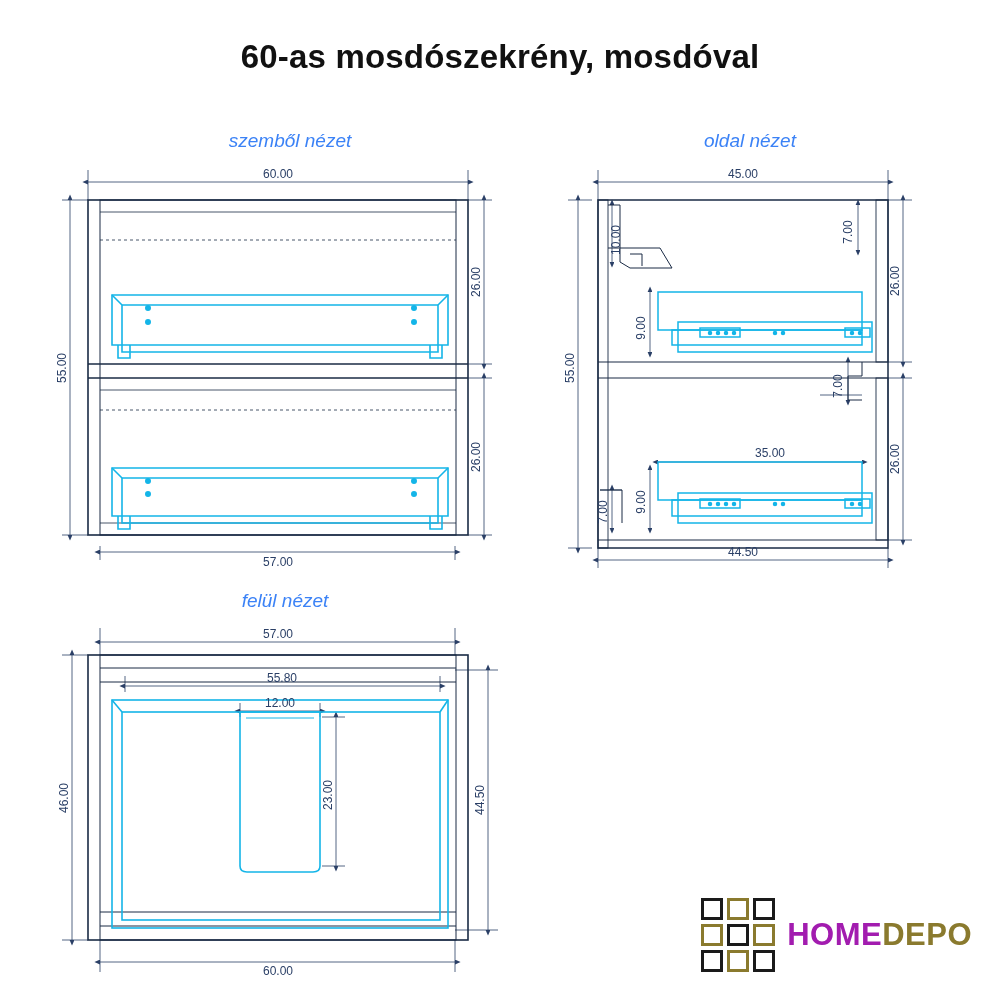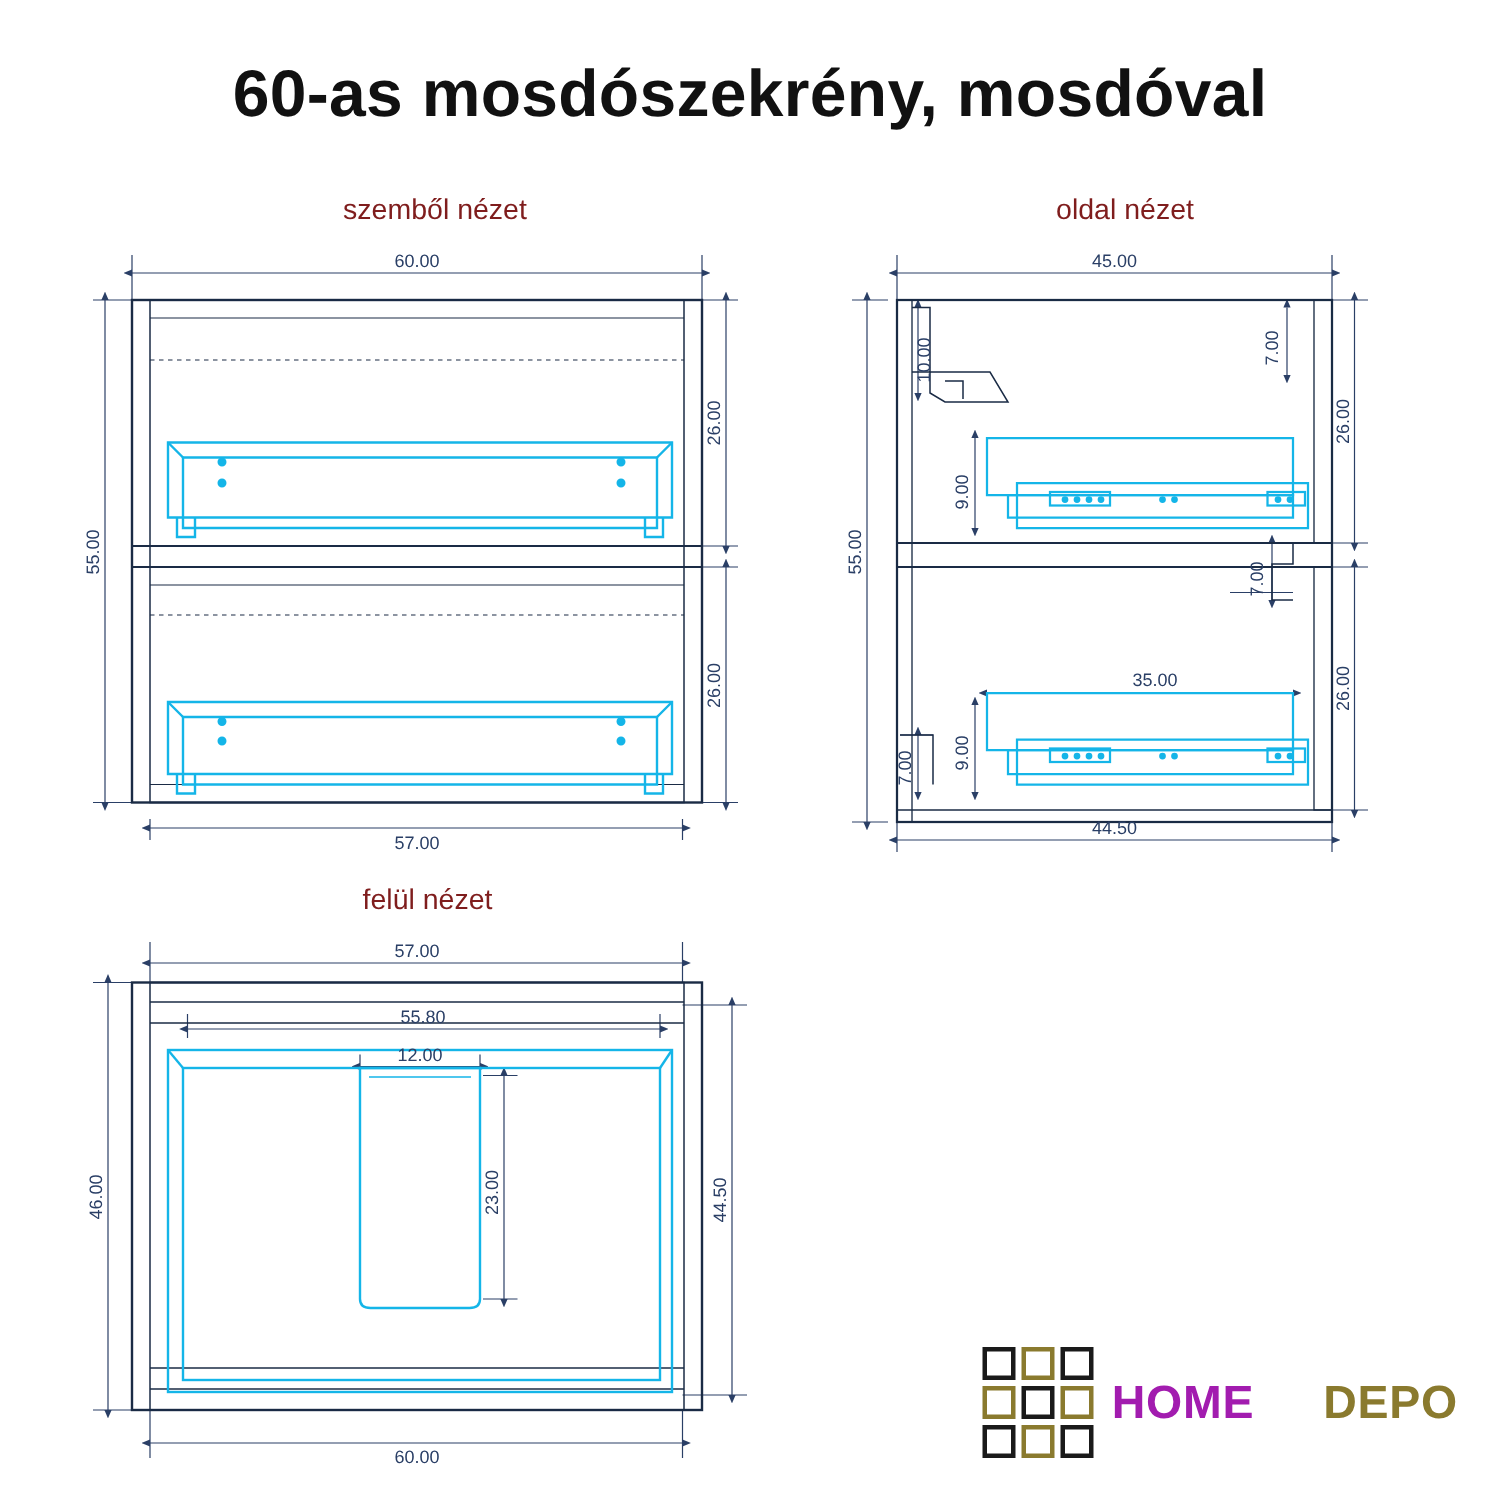--- a/index.html
+++ b/index.html
@@ -7,46 +7,46 @@
     width:1000px;height:1000px;
     background:#ffffff;
     font-family:"Liberation Sans", sans-serif;
     position:relative;
     overflow:hidden;
   }
   .page{position:absolute;inset:0;}
   .title{
     position:absolute;top:38px;left:0;width:1000px;
     text-align:center;
-    font-size:44px;font-weight:bold;color:#111;
+    font-size:33px;font-weight:bold;color:#111;
     letter-spacing:0.2px;
   }
   .view-label{
     position:absolute;
-    font-size:19px;color:#7f1d1d;
+    font-size:19px;font-style:italic;color:#3b82f6;
     text-align:center;
   }
   svg{position:absolute;top:0;left:0;}
   .logo{
     position:absolute;right:28px;bottom:28px;
     display:flex;align-items:center;gap:12px;
   }
   .logo-grid{
     display:grid;grid-template-columns:repeat(3,22px);
     grid-template-rows:repeat(3,22px);gap:4px;
   }
   .logo-cell{
     border:3px solid #8a7a2e;box-sizing:border-box;
   }
   .logo-cell.dark{border-color:#1a1a1a;}
   .logo-text{
     font-size:31px;font-weight:bold;letter-spacing:0.5px;
   }
   .logo-text .home{color:#a21caf;}
-  .logo-text .depo{color:#8a7a2e;margin-left:46px;}
+  .logo-text .depo{color:#8a7a2e;}
 </style>
 </head>
 <body>
 
 <div class="page">
 
   <div class="title">60-as mosdószekrény, mosdóval</div>
 
   <div class="view-label" style="left:110px;top:130px;width:360px;">szemből nézet</div>
   <div class="view-label" style="left:570px;top:130px;width:360px;">oldal nézet</div>

